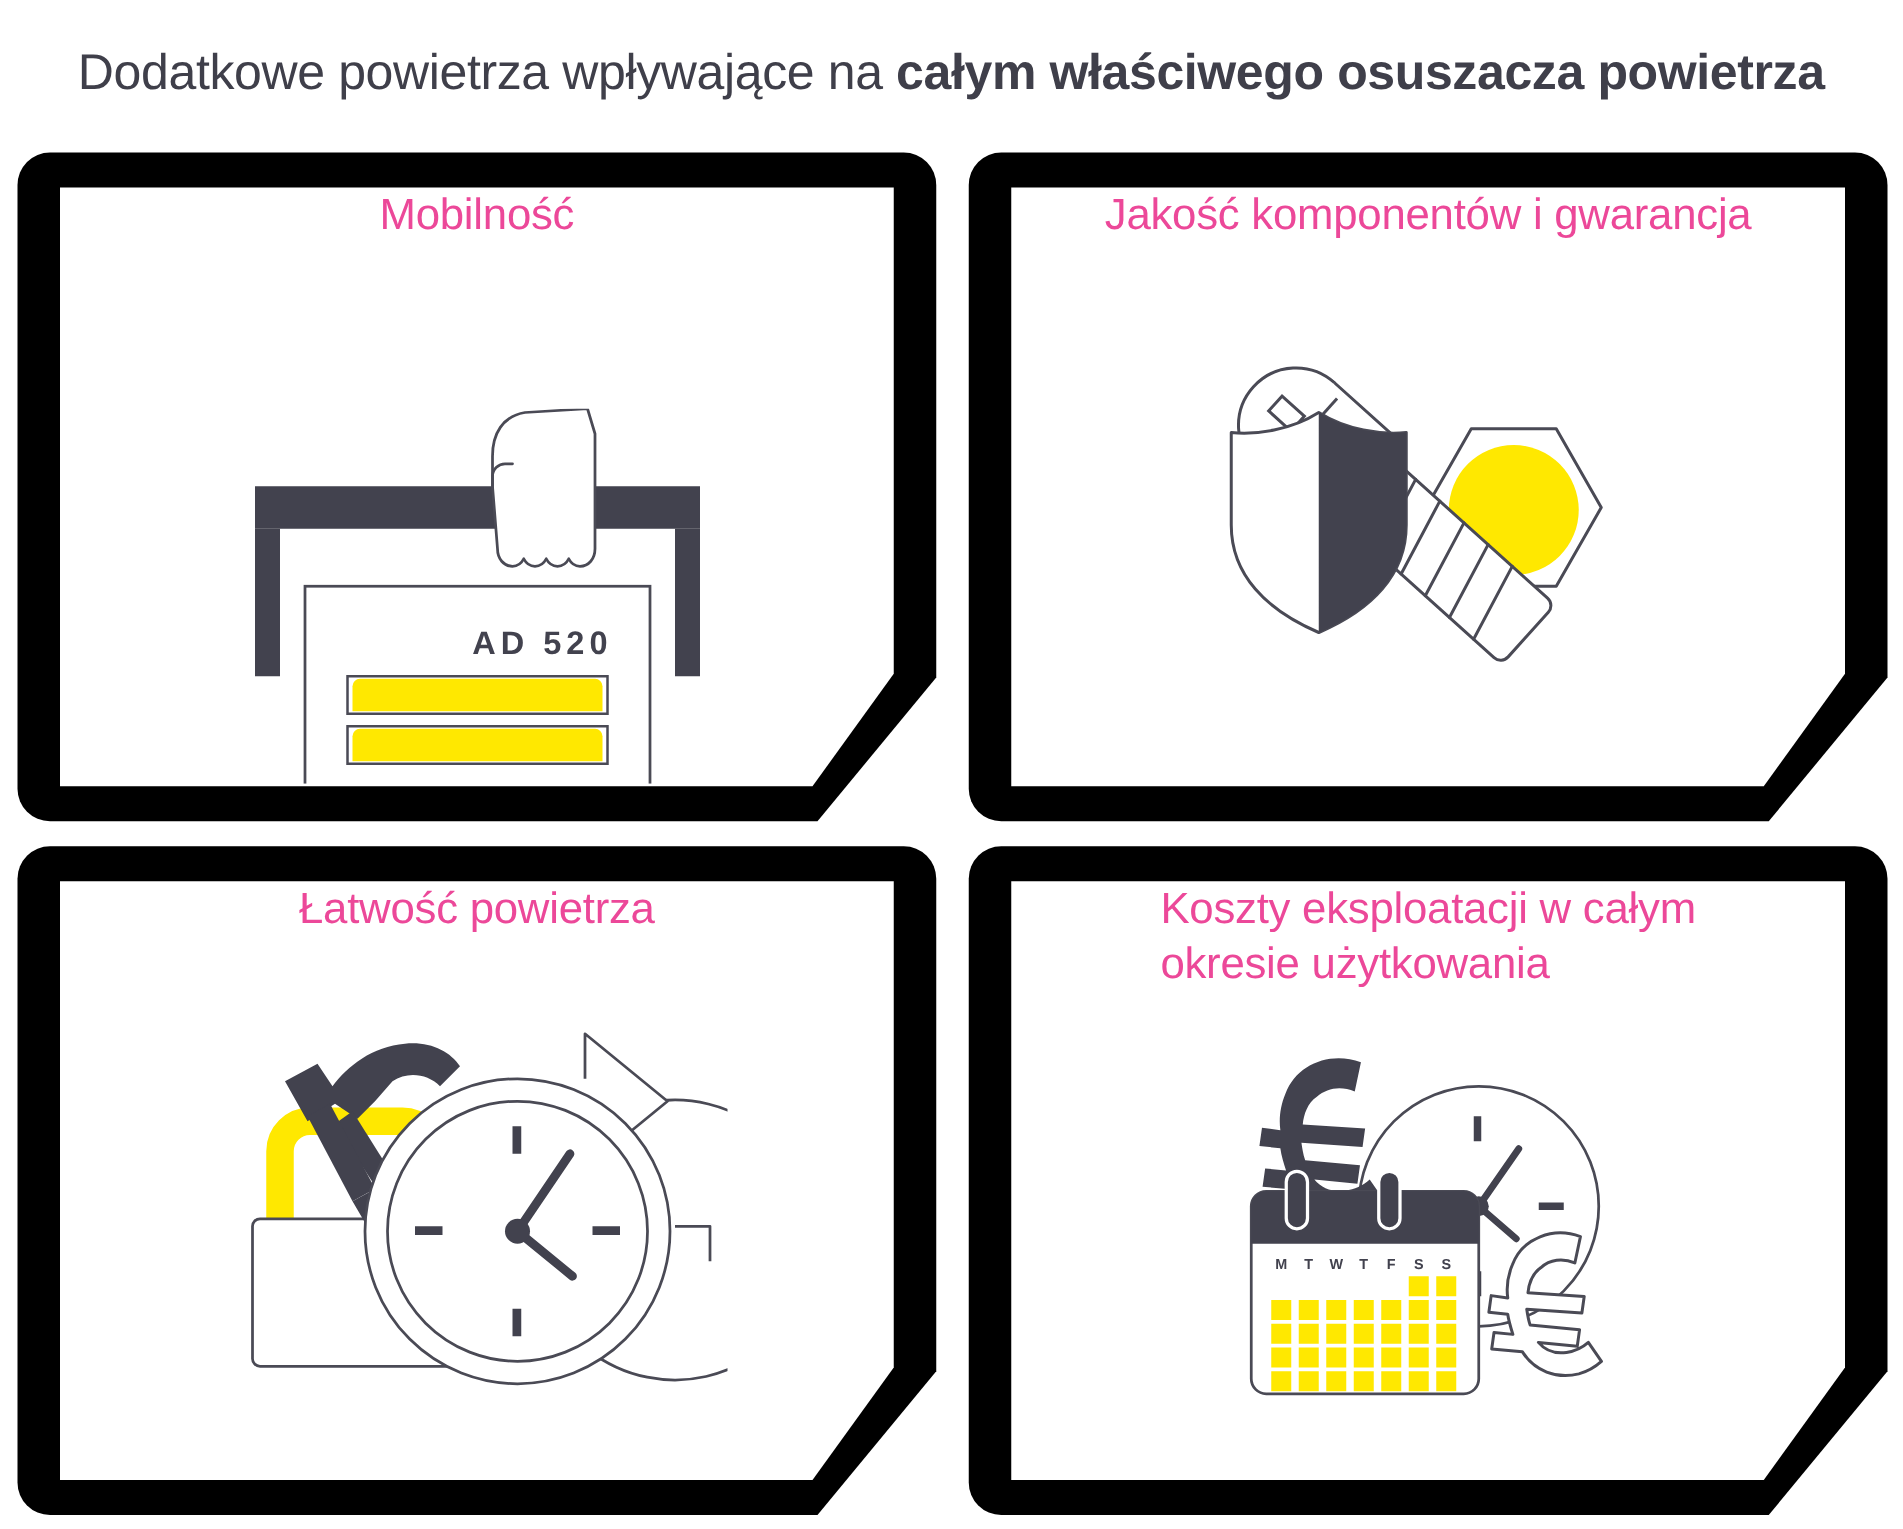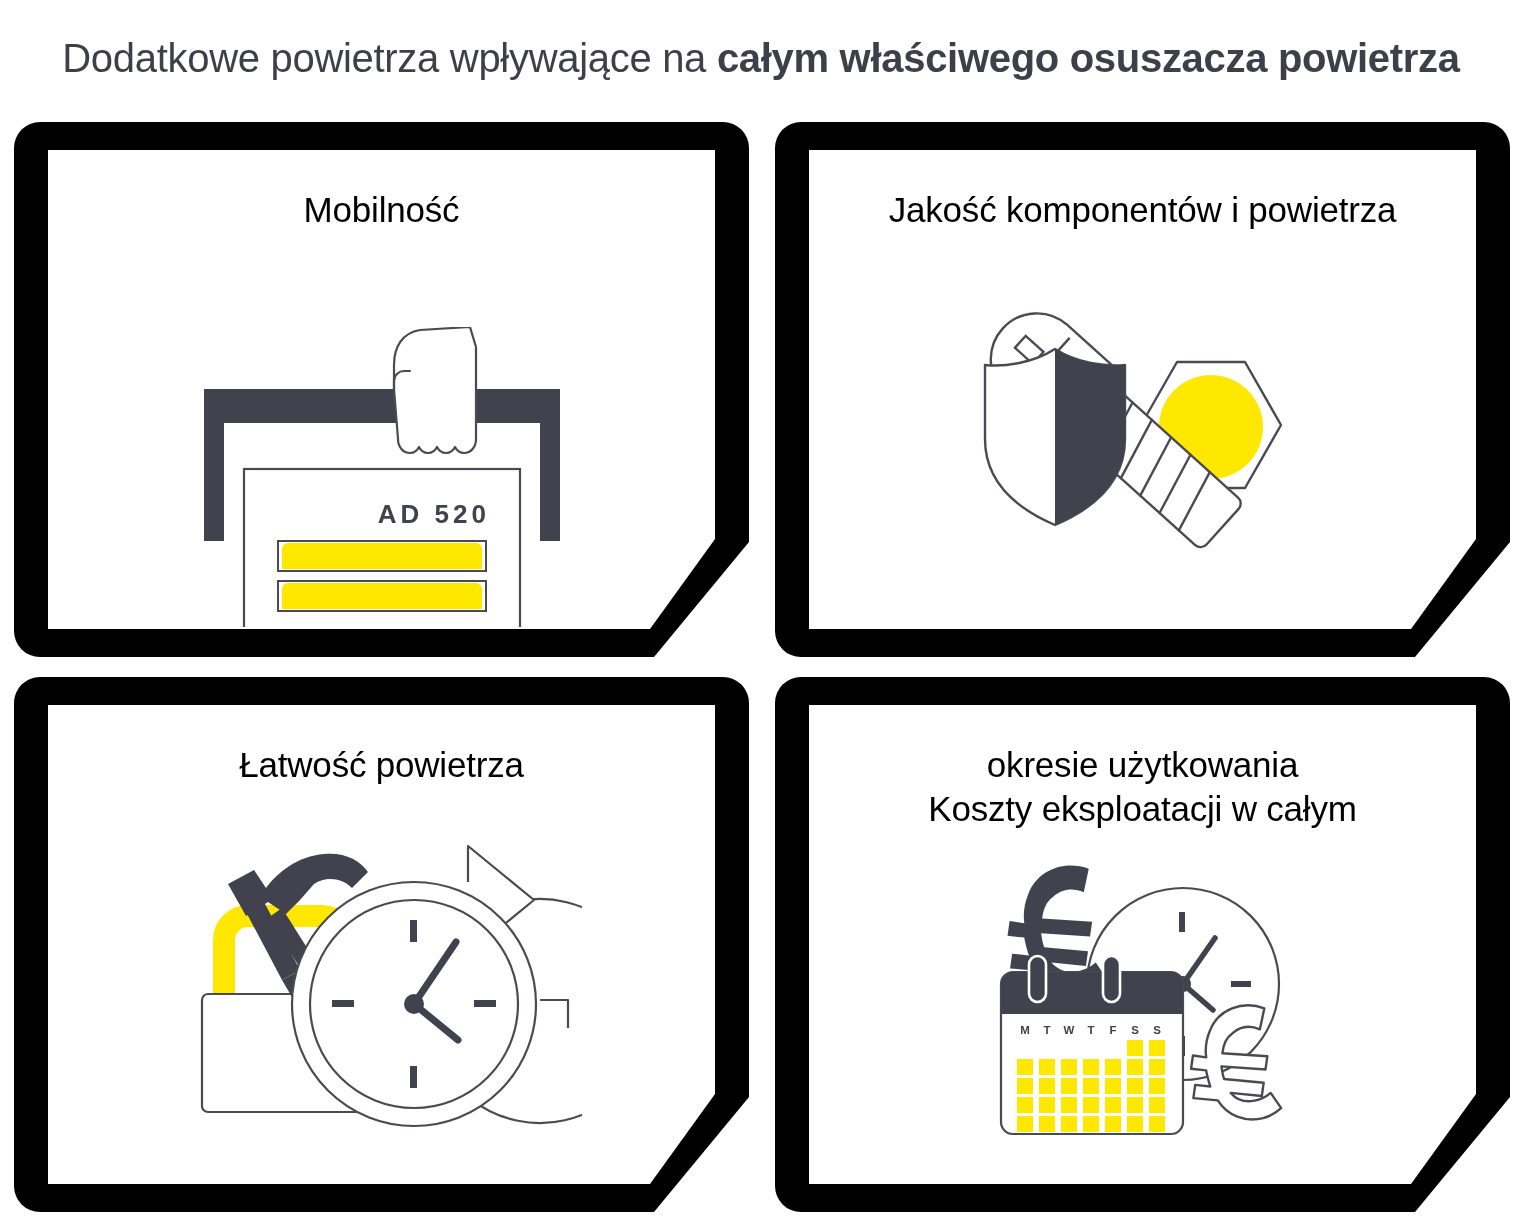--- a/index.html
+++ b/index.html
@@ -66,26 +66,24 @@
     top: 28px;
     right: 34px;
     bottom: 30px;
     display: flex;
     flex-direction: column;
     align-items: center;
     overflow: hidden;
   }
 
   .card-heading {
-    margin-top: 38px;
     font-size: 35px;
     line-height: 44px;
     font-weight: 300;
-    color: #000000;
-    text-align: center;
+    color: #ec4899;
     max-width: 600px;
     letter-spacing: -0.2px;
   }
 
   .card-art {
     flex: 1 1 auto;
     width: 100%;
     display: flex;
     align-items: center;
     justify-content: center;
@@ -140,21 +138,21 @@
       </div>
     </div>
   </div>
 
   <div class="card tr">
     <svg class="card-frame" viewBox="0 0 735 535" preserveAspectRatio="none">
       <path d="M26,0 H709 a26,26 0 0 1 26,26 V420 L640,535 H26 A26,26 0 0 1 0,509 V26 A26,26 0 0 1 26,0 Z" fill="#000000"></path>
       <path d="M34,28 H701 V417 L636,507 H34 Z" fill="#ffffff"></path>
     </svg>
     <div class="card-inner">
-      <div class="card-heading">Jakość komponentów i powietrza</div>
+      <div class="card-heading">Jakość komponentów i gwarancja</div>
       <div class="card-art">
         <svg width="340" height="290" viewBox="0 0 340 290">
 
           <path d="M208,65 L276,65 L312,128 L276,191 L208,191 L172,128 Z" transform="translate(-4,10)" fill="#ffffff" stroke="#4a4a55" stroke-width="2.4" stroke-linejoin="round"></path>
 
           <circle cx="238" cy="140" r="52" fill="#ffe800"></circle>
 
           <g transform="rotate(42 150 150)">
             <rect x="108" y="118" width="176" height="64" rx="8" fill="#ffffff" stroke="#4a4a55" stroke-width="2.4"></rect>
             <path d="M134,118 L150,182 M160,118 L176,182 M186,118 L202,182 M212,118 L228,182 M238,118 L254,182" fill="none" stroke="#4a4a55" stroke-width="2.4" stroke-linecap="round"></path>
@@ -219,22 +217,22 @@
     </div>
   </div>
 
   <div class="card br">
     <svg class="card-frame" viewBox="0 0 735 535" preserveAspectRatio="none">
       <path d="M26,0 H709 a26,26 0 0 1 26,26 V420 L640,535 H26 A26,26 0 0 1 0,509 V26 A26,26 0 0 1 26,0 Z" fill="#000000"></path>
       <path d="M34,28 H701 V417 L636,507 H34 Z" fill="#ffffff"></path>
     </svg>
     <div class="card-inner">
       <div class="card-heading">
+        <div>Koszty eksploatacji w całym</div>
         <div>okresie użytkowania</div>
-        <div>Koszty eksploatacji w całym</div>
       </div>
       <div class="card-art">
         <svg width="340" height="290" viewBox="0 0 340 290">
 
           <circle cx="210" cy="120" r="96" fill="#ffffff" stroke="#4a4a55" stroke-width="2.2"></circle>
           <rect x="206" y="48" width="6" height="20" fill="#42424e"></rect>
           <rect x="206" y="172" width="6" height="20" fill="#42424e"></rect>
           <rect x="258" y="117" width="20" height="6" fill="#42424e"></rect>
           <path d="M210,120 L242,74" stroke="#42424e" stroke-width="5.5" stroke-linecap="round" fill="none"></path>
           <path d="M210,120 L240,146" stroke="#42424e" stroke-width="5.5" stroke-linecap="round" fill="none"></path>

